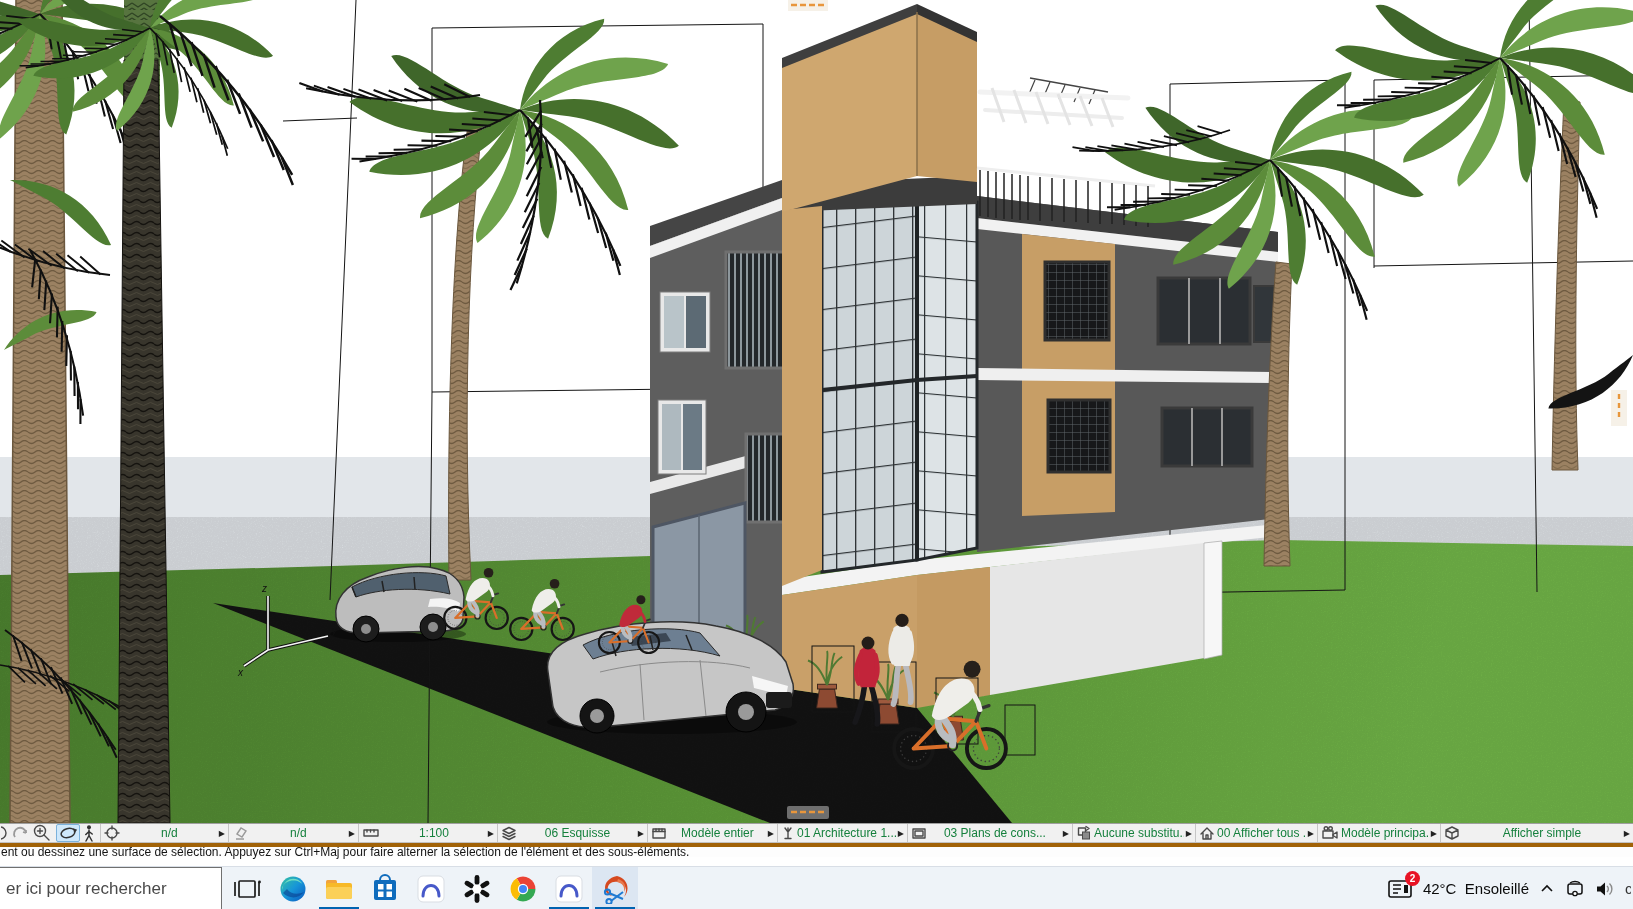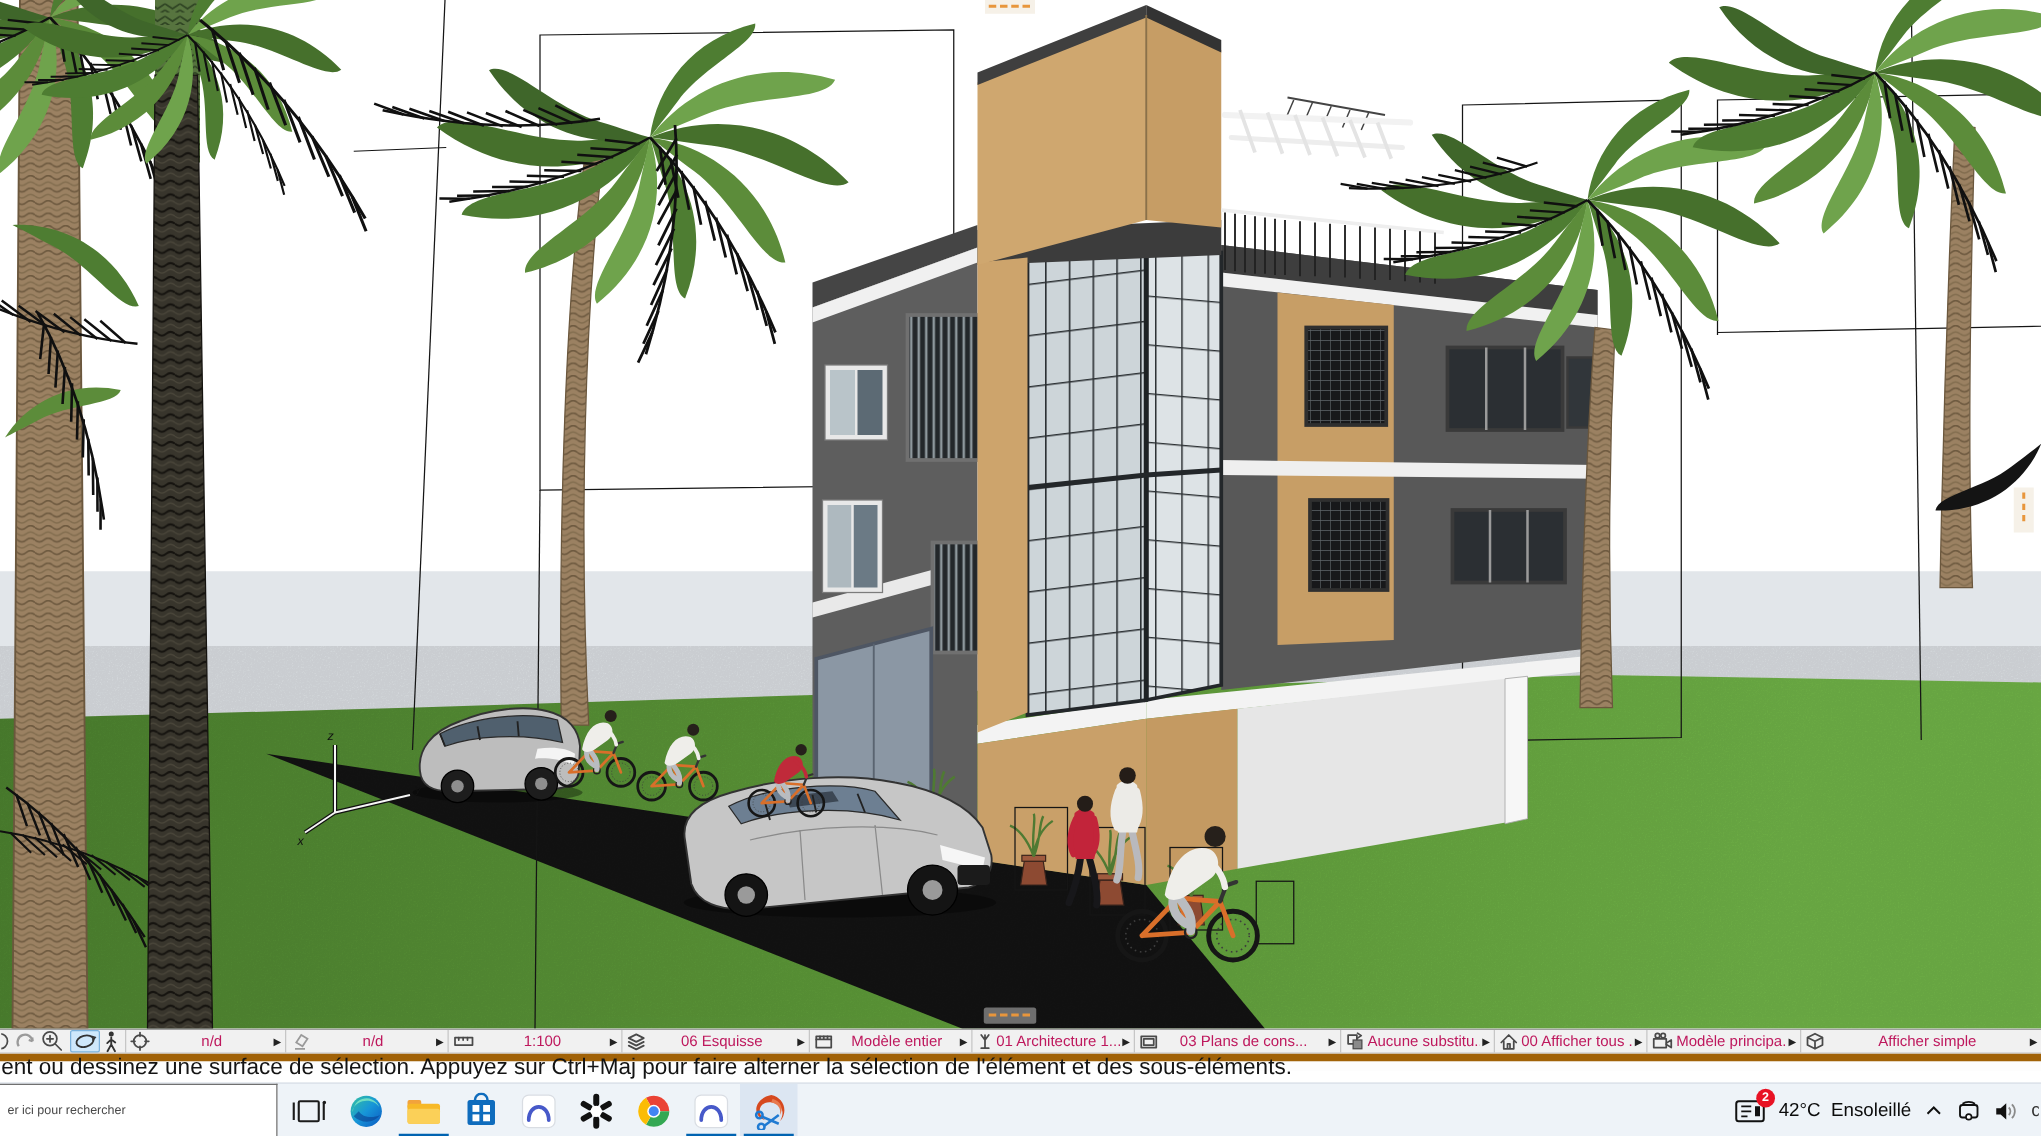--- a/index.html
+++ b/index.html
@@ -10,33 +10,33 @@
   .viewport{position:absolute;left:0;top:0;width:1633px;height:823px;overflow:hidden;}
   
   .quickbar{position:absolute;left:0;top:823px;width:1633px;height:20px;background:#f1f1f1;
             border-top:1px solid #9f9f9f;border-bottom:1px solid #c2c2c2;display:flex;align-items:stretch;
             font-size:12px;color:#333;}
   .qtools{display:flex;align-items:center;width:100px;flex:0 0 auto;}
   .qtool{display:flex;align-items:center;justify-content:center;height:18px;padding:0 1px;}
   .qtool.active{background:#cfe8fb;border:1px solid #7cb2dc;border-radius:2px;}
   .qdiv{width:1px;height:16px;background:#c6c6c6;margin:0 2px;align-self:center;}
   .qseg{display:flex;align-items:center;border-left:1px solid #c6c6c6;padding:0 3px;flex:0 0 auto;}
-  .qseg .lbl{flex:1;text-align:center;color:#be185d;white-space:nowrap;overflow:hidden;}
+  .qseg .lbl{flex:1;text-align:center;color:#15803d;white-space:nowrap;overflow:hidden;}
   .qseg .arr{font-size:8px;color:#222;margin-left:2px;}
   .qseg svg{flex:0 0 auto;margin-right:2px;}
   
   .msgbar{position:absolute;left:0;top:843px;width:1633px;height:14px;background:#fdfdfd;
-          border-top:6px solid #a16207;display:flex;align-items:center;font-size:18px;color:#141414;}
+          border-top:4px solid #a16207;display:flex;align-items:center;font-size:12px;color:#141414;}
   .msgbar span{margin-left:1px;white-space:nowrap;}
   
   .taskbar{position:absolute;left:0;top:866px;width:1633px;height:43px;background:#eef3f8;
            border-top:1px solid #d8dee6;}
   .search{position:absolute;left:0;top:0;height:43px;width:222px;background:#fff;
           border:1px solid #707070;border-left:none;display:flex;align-items:center;
-          font-size:10px;color:#494949;padding-left:6px;white-space:nowrap;overflow:hidden;}
+          font-size:17px;color:#494949;padding-left:6px;white-space:nowrap;overflow:hidden;}
   .tiles{position:absolute;left:224px;top:0;height:43px;display:flex;}
   .tile{width:46px;height:43px;display:flex;align-items:center;justify-content:center;position:relative;}
   .tile.active::after{content:"";position:absolute;left:3px;right:3px;bottom:0;height:3px;background:#0063b1;}
   .tile.focused{background:#dce6f2;}
   .tray{position:absolute;right:0;top:0;height:43px;display:flex;align-items:center;gap:10px;padding-right:2px;}
   .tray .temp{font-size:15px;color:#0b0b0b;white-space:nowrap;}
   .badge{position:absolute;right:-7px;top:-7px;width:15px;height:15px;border-radius:50%;background:#e81224;
          color:#fff;font-size:10px;font-weight:bold;display:flex;align-items:center;justify-content:center;}
   .trayicon{position:relative;display:flex;align-items:center;justify-content:center;}
   .partialglyph{font-size:15px;color:#333;width:6px;overflow:hidden;}

